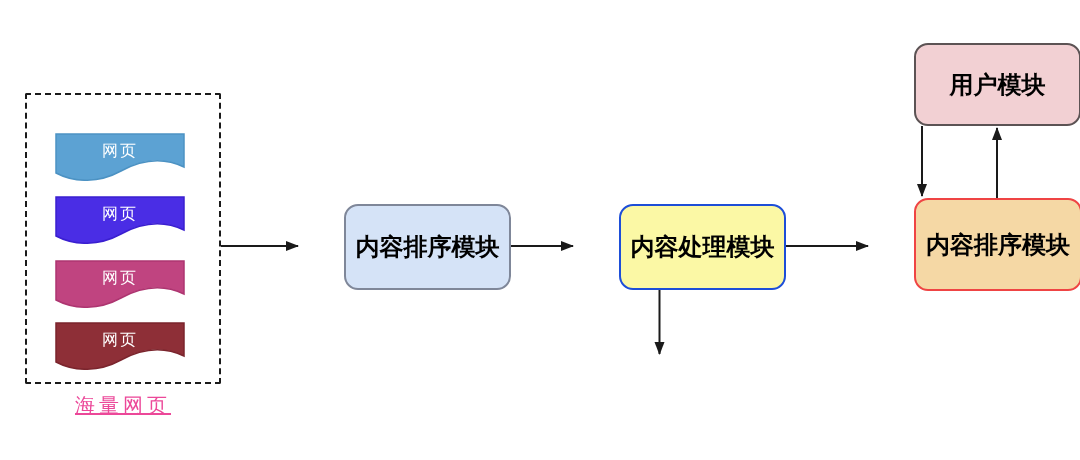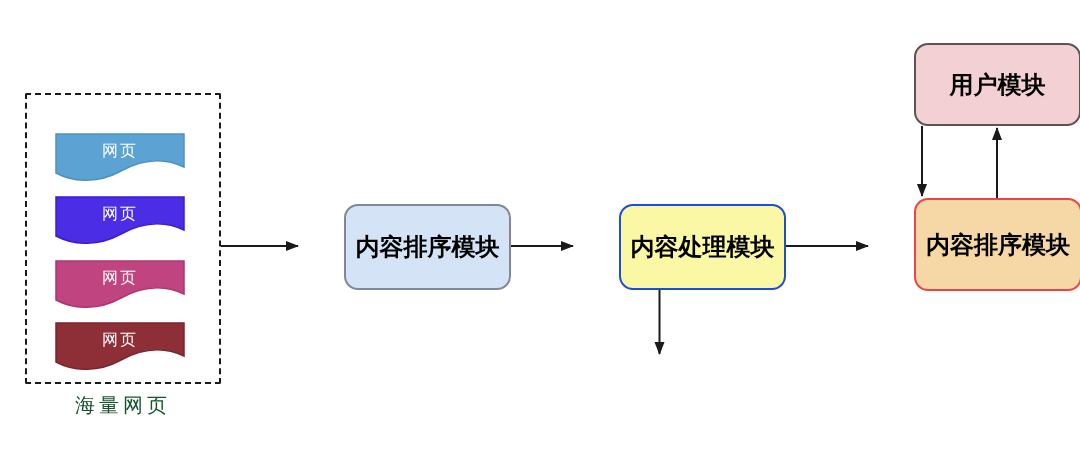--- a/index.html
+++ b/index.html
@@ -12,21 +12,21 @@
   }
   .edges{position:absolute;left:0;top:0;width:1080px;height:460px;pointer-events:none;}
 
   
   .dashed-group{
     position:absolute;left:25px;top:93px;width:196px;height:291px;
     border:2px dashed #1a1a1a;border-radius:2px;box-sizing:border-box;
   }
   .group-label{
     position:absolute;left:25px;top:392px;width:196px;
-    text-align:center;font-size:20px;letter-spacing:4px;color:#14532d;
+    text-align:center;font-size:20px;letter-spacing:4px;color:#ec4899;text-decoration:underline;
   }
 
   
   .doc{position:absolute;left:55px;width:130px;height:48px;margin-top:9px;}
   .doc svg{position:absolute;left:0;top:0;width:130px;height:48px;display:block;}
   .doc-label{
     position:absolute;left:0;top:8px;width:130px;text-align:center;
     color:#ffffff;font-size:16px;font-weight:500;letter-spacing:2px;
   }
   .doc-1{top:124px;} .doc-2{top:187px;} .doc-3{top:251px;} .doc-4{top:313px;}

